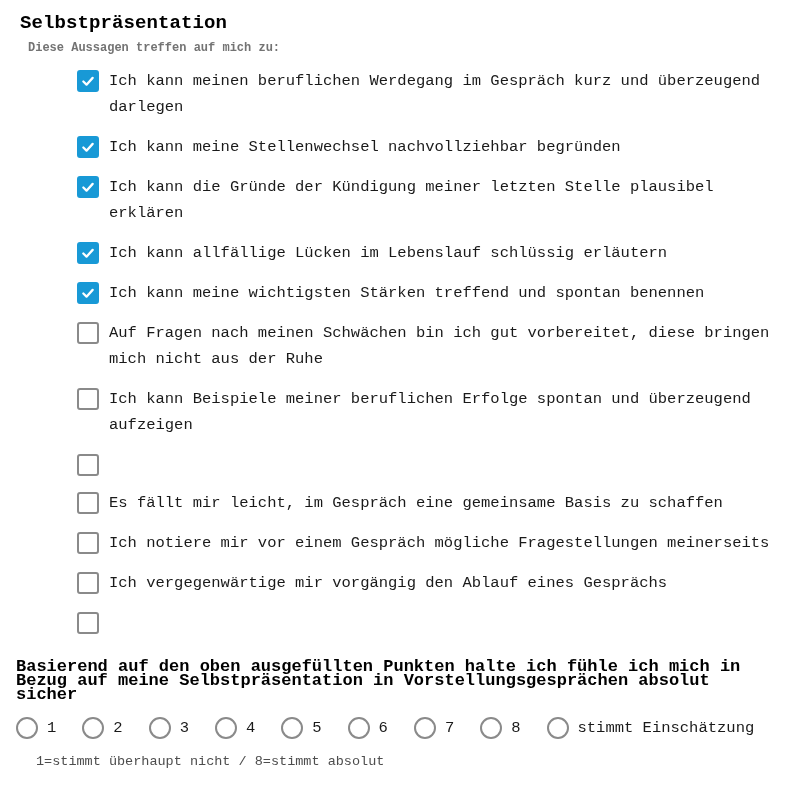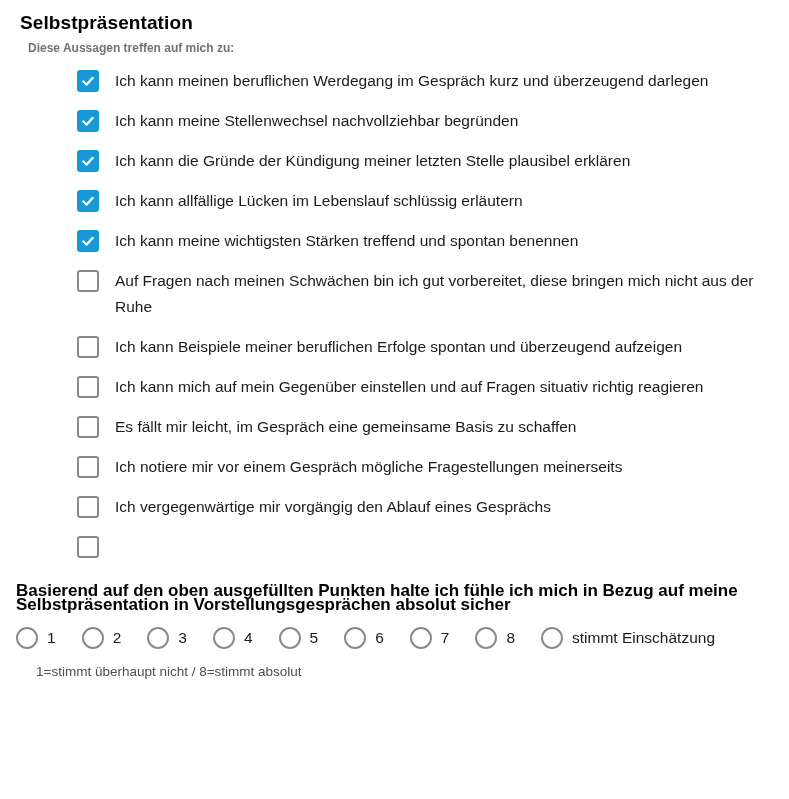--- a/index.html
+++ b/index.html
@@ -8,35 +8,35 @@
     --muted-text:#4D4D4D;
     --text:#1A1A1A;
   }
   *{box-sizing:border-box;}
   html,body{margin:0;padding:0;}
   body{
     width:789px;height:799px;overflow:hidden;
     background:#ffffff;color:var(--text);
     font-family:"Liberation Sans","DejaVu Sans",sans-serif;
   }
-  .page{padding:12px 16px 0 16px;}
+  .page{padding:12px 16px 0 16px;font-family:Liberation Mono, monospace;}
 
   .title{
     margin:0 0 7px 4px;
     font-size:19px;font-weight:800;color:#000;
     letter-spacing:.1px;
   }
   .subtitle{
     margin:0 0 13px 12px;
     font-size:12px;font-weight:700;color:#737373;
   }
 
   .checklist{margin-left:14px;}
   .row{
-    display:flex;align-items:flex-start;gap:16px;
+    display:flex;align-items:flex-start;gap:10px;
     margin-bottom:14px;
     padding-left:47px;
   }
   .cb{
     flex:0 0 auto;width:22px;height:22px;margin-top:2px;
     border:2px solid var(--control-border);border-radius:3px;
     background:#fff;display:flex;align-items:center;justify-content:center;
     cursor:pointer;
   }
   .cb .check{display:none;width:16px;height:16px;}
@@ -123,21 +123,20 @@
     </div>
 
 
     <div class="row">
       <span class="cb"></span>
       <span class="lbl">Ich kann Beispiele meiner beruflichen Erfolge spontan und überzeugend aufzeigen</span>
     </div>
 
     <div class="row">
       <span class="cb"></span>
-      <span class="lbl">Ich kann mich auf mein Gegenüber einstellen und auf Fragen situativ richtig reagieren</span>
     </div>
 
     <div class="row">
       <span class="cb"></span>
       <span class="lbl">Es fällt mir leicht, im Gespräch eine gemeinsame Basis zu schaffen</span>
     </div>
 
 
     <div class="row">
       <span class="cb"></span>

